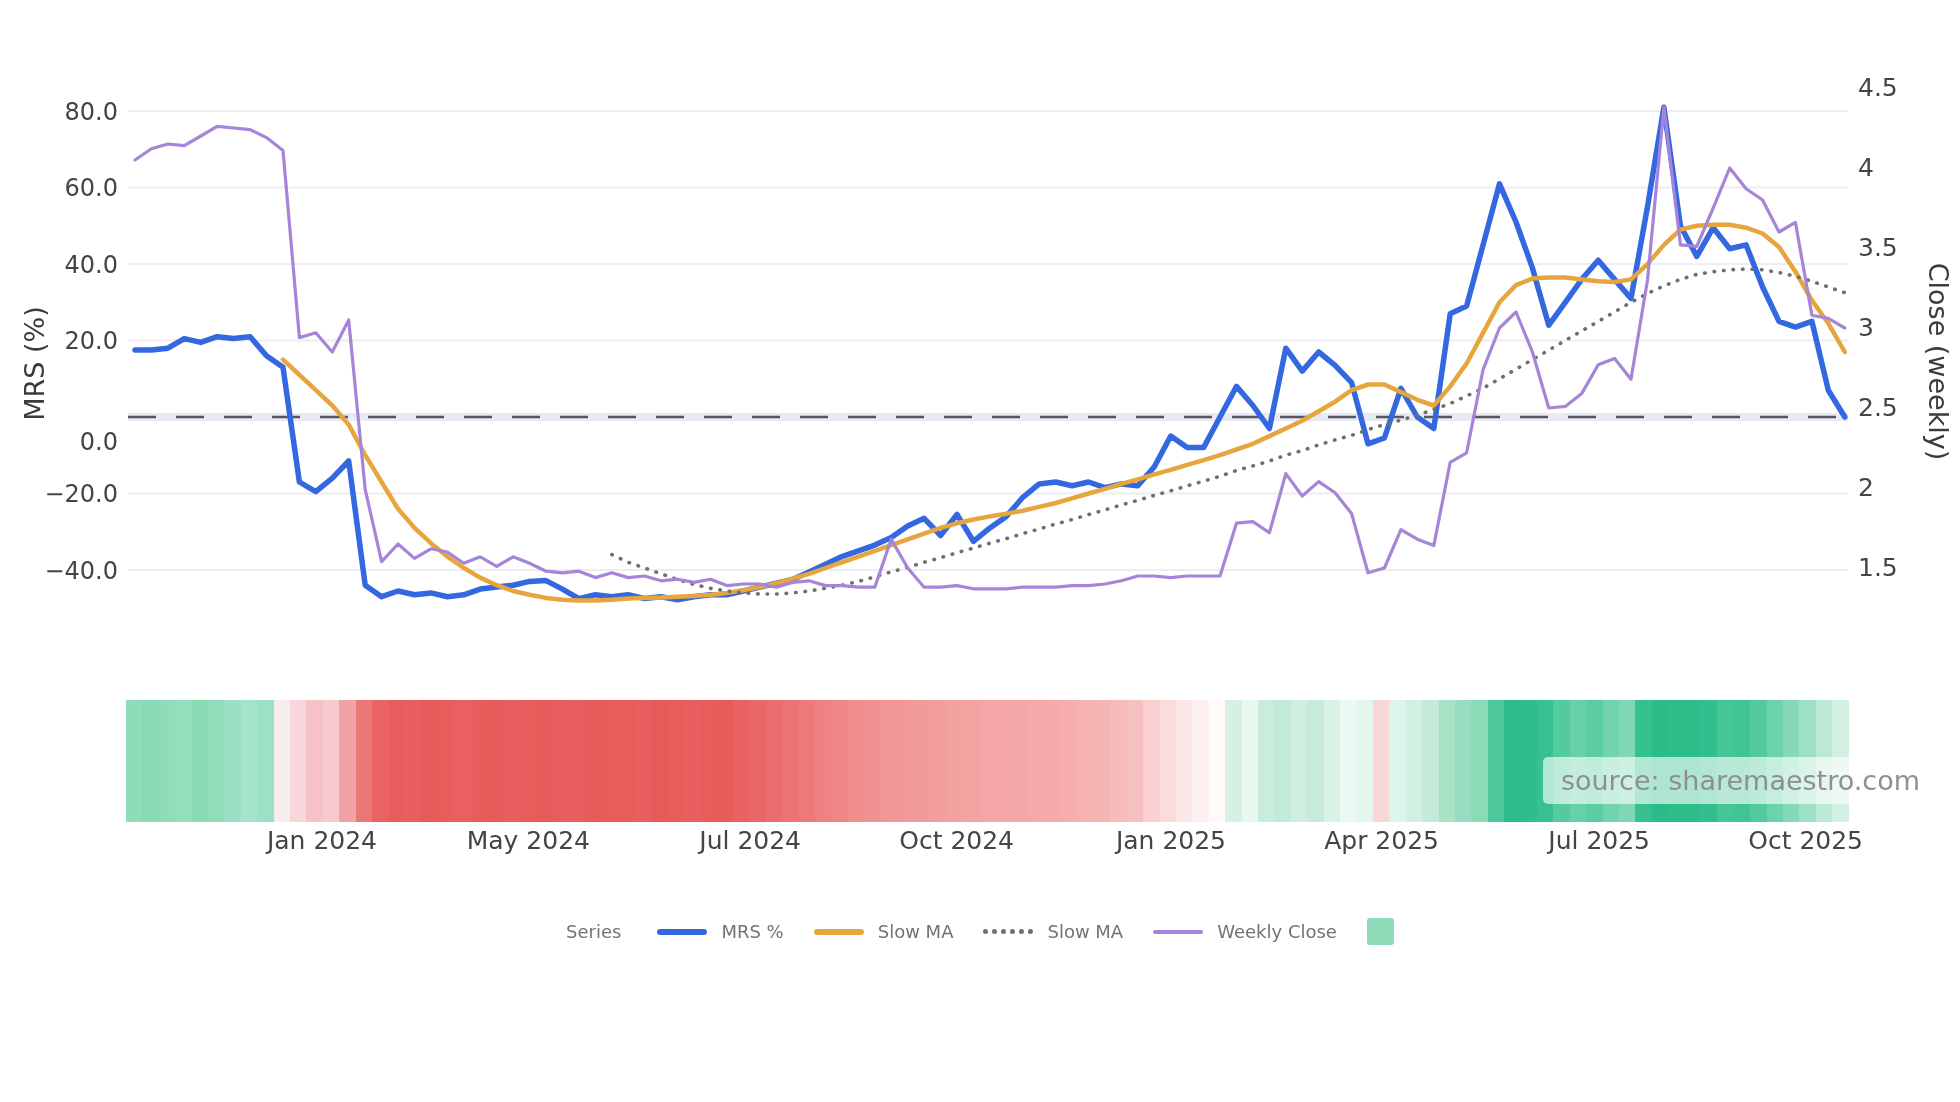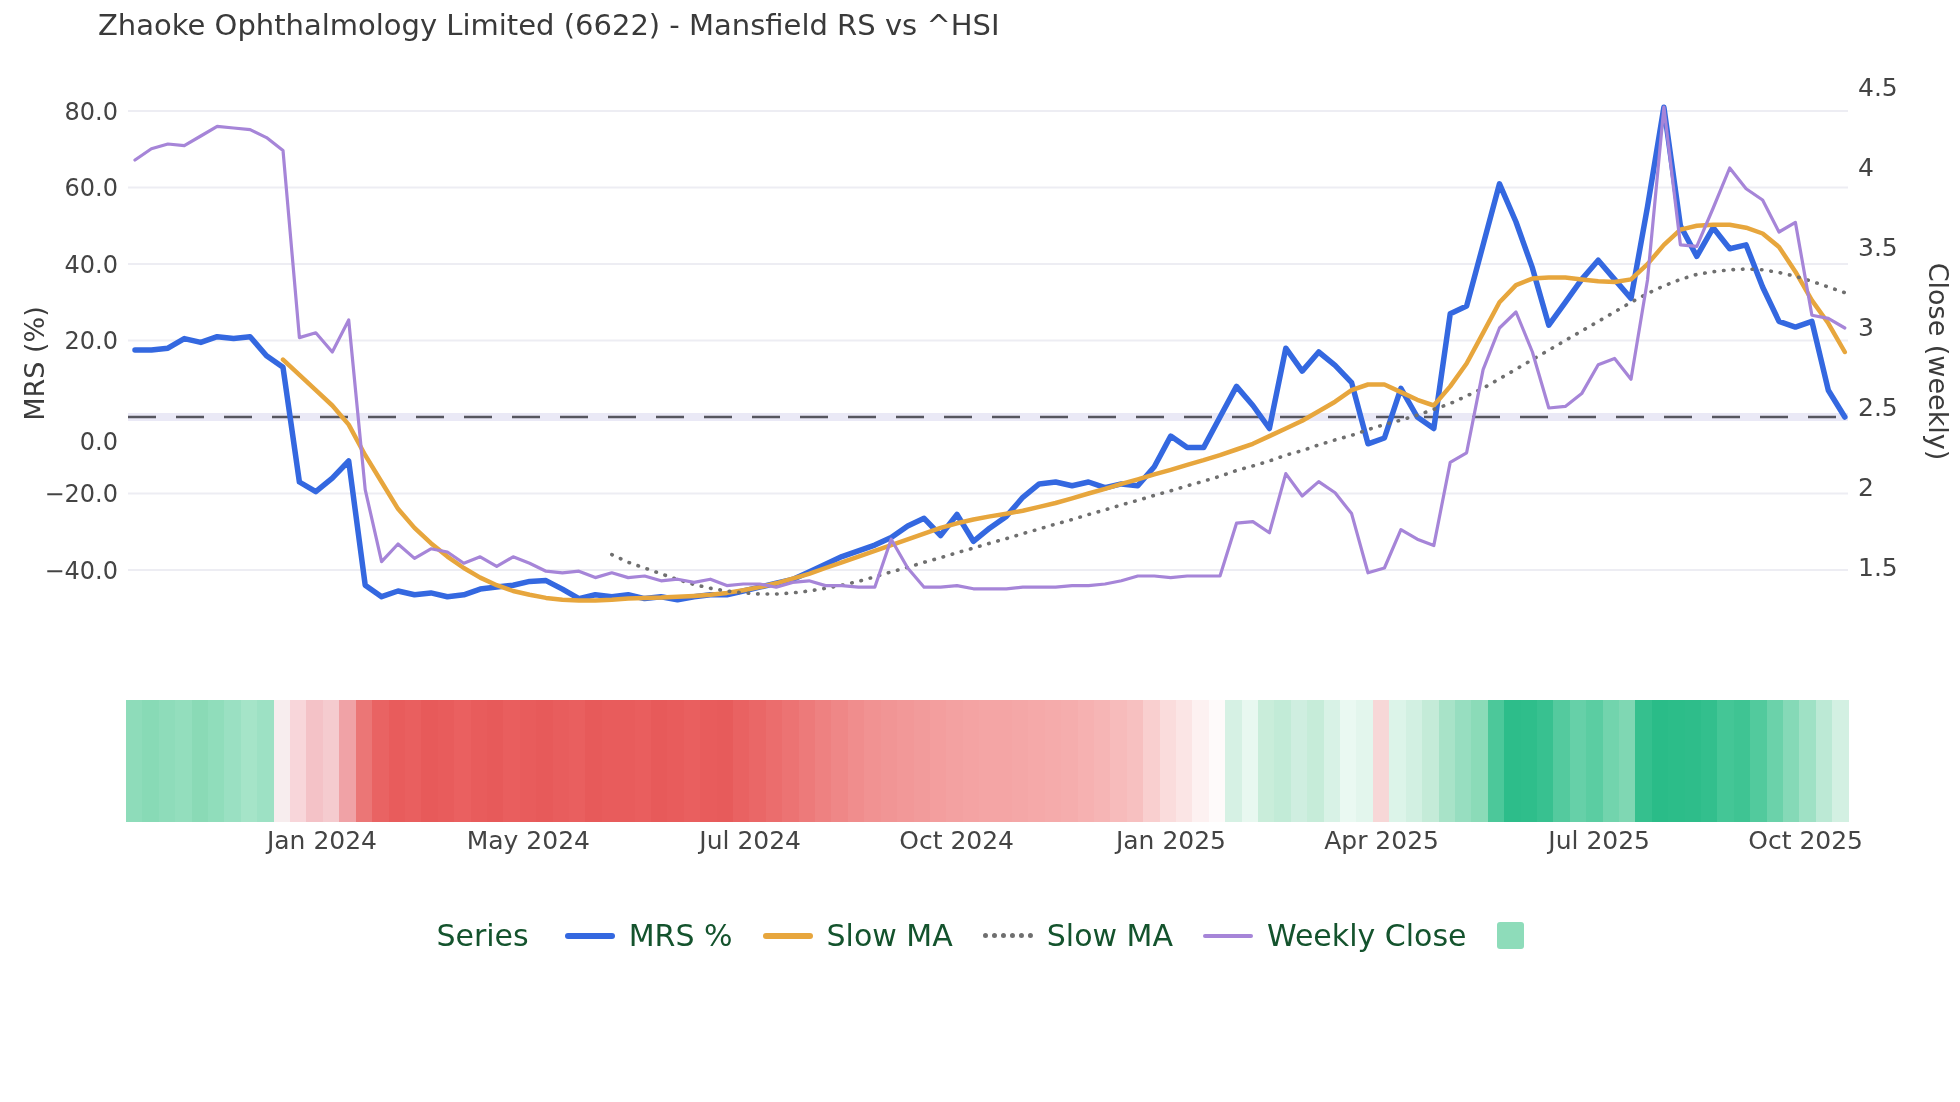--- a/index.html
+++ b/index.html
@@ -13,34 +13,33 @@
   .axis-title-left{position:absolute;left:-76px;top:348px;width:220px;text-align:center;
        transform:rotate(-90deg);font-size:27px;color:#3b3b3b;}
   .axis-title-right{position:absolute;left:1828px;top:346px;width:220px;text-align:center;
        transform:rotate(90deg);font-size:27px;color:#3b3b3b;}
   .xlabel{position:absolute;left:128px;width:1720px;top:873px;text-align:center;font-size:27px;color:#3b3b3b;}
   #heatmap{position:absolute;left:126px;top:700px;width:1723px;height:122px;display:flex;}
   #heatmap div{flex:1 1 auto;height:100%;}
   .source-box{position:absolute;right:22px;top:757px;background:rgba(255,255,255,0.62);
        border-radius:5px;padding:8px 18px;font-size:27px;color:#8f8f8f;white-space:nowrap;}
   .legend{position:absolute;left:0;top:918px;width:100%;display:flex;justify-content:center;
-       align-items:center;gap:30px;font-size:30px;color:#14532d;}
+       align-items:center;gap:30px;font-size:18px;color:#737373;}
   .legend .series-label{margin-right:6px;}
   .legend-item{display:flex;align-items:center;gap:14px;}
   .swatch-line{display:inline-block;width:50px;height:6px;border-radius:3px;}
   .swatch-dotted{display:inline-block;width:50px;height:0;border-top:5px dotted #6f6f6f;}
   .swatch-thin{display:inline-block;width:50px;height:4px;border-radius:2px;}
   .swatch-square{display:inline-block;width:27px;height:27px;border-radius:3px;}
 </style>
 </head>
 <body>
 
 <div id="root">
 
-  <div class="title">Zhaoke Ophthalmology Limited (6622) - Mansfield RS vs ^HSI</div>
 
   <svg id="plot" width="1960" height="1102" viewBox="0 0 1960 1102">
       <line x1="128" y1="111.12" x2="1848" y2="111.12" stroke="#ededf3" stroke-width="2"></line>
       <line x1="128" y1="187.59" x2="1848" y2="187.59" stroke="#ededf3" stroke-width="2"></line>
       <line x1="128" y1="264.06" x2="1848" y2="264.06" stroke="#ededf3" stroke-width="2"></line>
       <line x1="128" y1="340.53" x2="1848" y2="340.53" stroke="#ededf3" stroke-width="2"></line>
       <line x1="128" y1="417" x2="1848" y2="417" stroke="#ededf3" stroke-width="2"></line>
       <line x1="128" y1="493.47" x2="1848" y2="493.47" stroke="#ededf3" stroke-width="2"></line>
       <line x1="128" y1="569.94" x2="1848" y2="569.94" stroke="#ededf3" stroke-width="2"></line>
       <line x1="128" y1="417" x2="1848" y2="417" stroke="#eae9f6" stroke-width="8"></line>
@@ -171,20 +170,21 @@
       <div style="background: rgb(68, 198, 150);"></div>
       <div style="background: rgb(63, 196, 147);"></div>
       <div style="background: rgb(82, 202, 157);"></div>
       <div style="background: rgb(107, 210, 170);"></div>
       <div style="background: rgb(133, 217, 183);"></div>
       <div style="background: rgb(159, 225, 197);"></div>
       <div style="background: rgb(188, 233, 213);"></div>
       <div style="background: rgb(211, 240, 226);"></div>
     </div>
 
+  <div class="source-box">source: sharemaestro.com</div>
 
   <div class="xtick" style="left:287px">Jan 2024</div>
   <div class="xtick" style="left:500px">May 2024</div>
   <div class="xtick" style="left:711px">Jul 2024</div>
   <div class="xtick" style="left:924px">Oct 2024</div>
   <div class="xtick" style="left:1136px">Jan 2025</div>
   <div class="xtick" style="left:1349px">Apr 2025</div>
   <div class="xtick" style="left:1560px">Jul 2025</div>
   <div class="xtick" style="left:1773px">Oct 2025</div>
 

